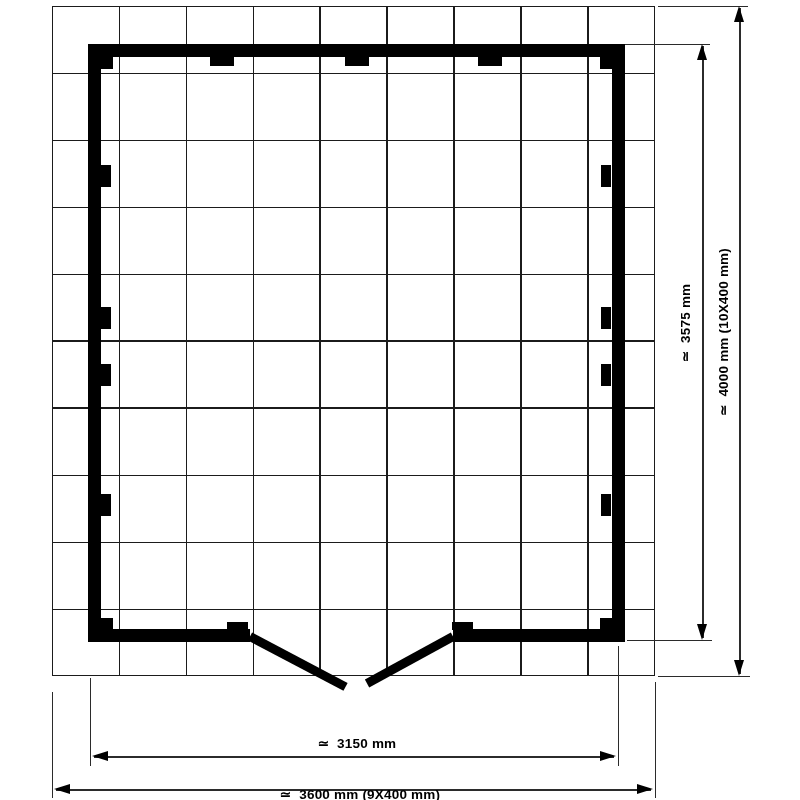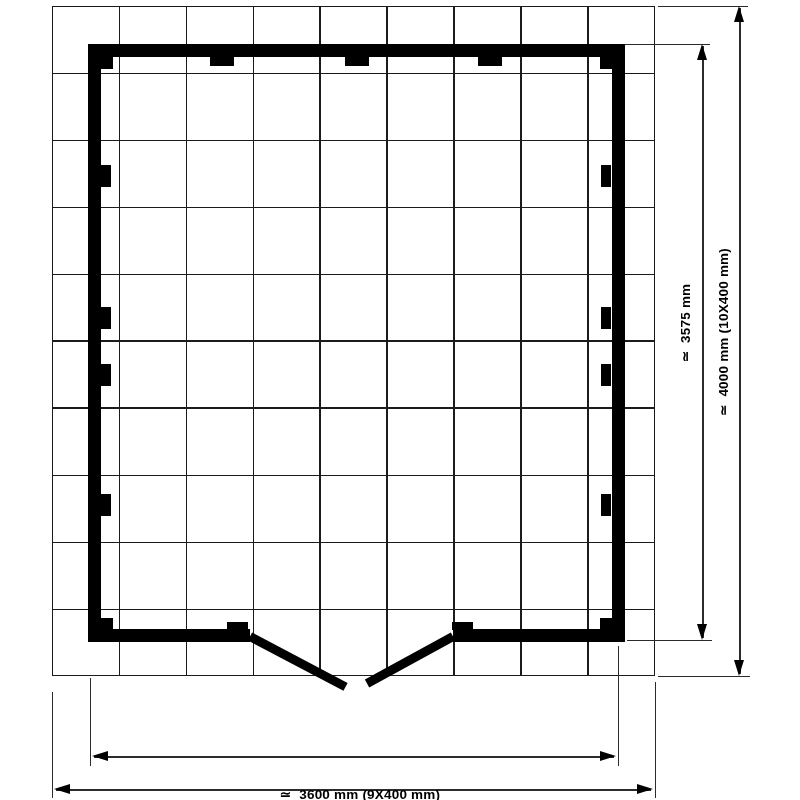--- a/index.html
+++ b/index.html
@@ -87,15 +87,16 @@
   <div class="dline" style="left:94px;top:756px;width:520px;height:1.5px;"></div>
   <div class="arr arr-left" style="left:92px;top:751px;"></div>
   <div class="arr arr-right" style="left:600px;top:751px;"></div>
 
   <div class="dline" style="left:56px;top:789px;width:595px;height:1.5px;"></div>
   <div class="arr arr-left" style="left:54px;top:784px;"></div>
   <div class="arr arr-right" style="left:637px;top:784px;"></div>
 
   <div class="dim-label rot" style="left:627px;top:314px;width:120px;height:18px;">≃  3575 mm</div>
   <div class="dim-label rot" style="left:617px;top:323px;width:215px;height:18px;">≃  4000 mm (10X400 mm)</div>
+  <div class="dim-label" style="left:272px;top:736px;width:170px;height:16px;">≃  3150 mm</div>
   <div class="dim-label" style="left:240px;top:787px;width:240px;height:16px;">≃  3600 mm (9X400 mm)</div>
 
 </div>
 
 </body></html>

